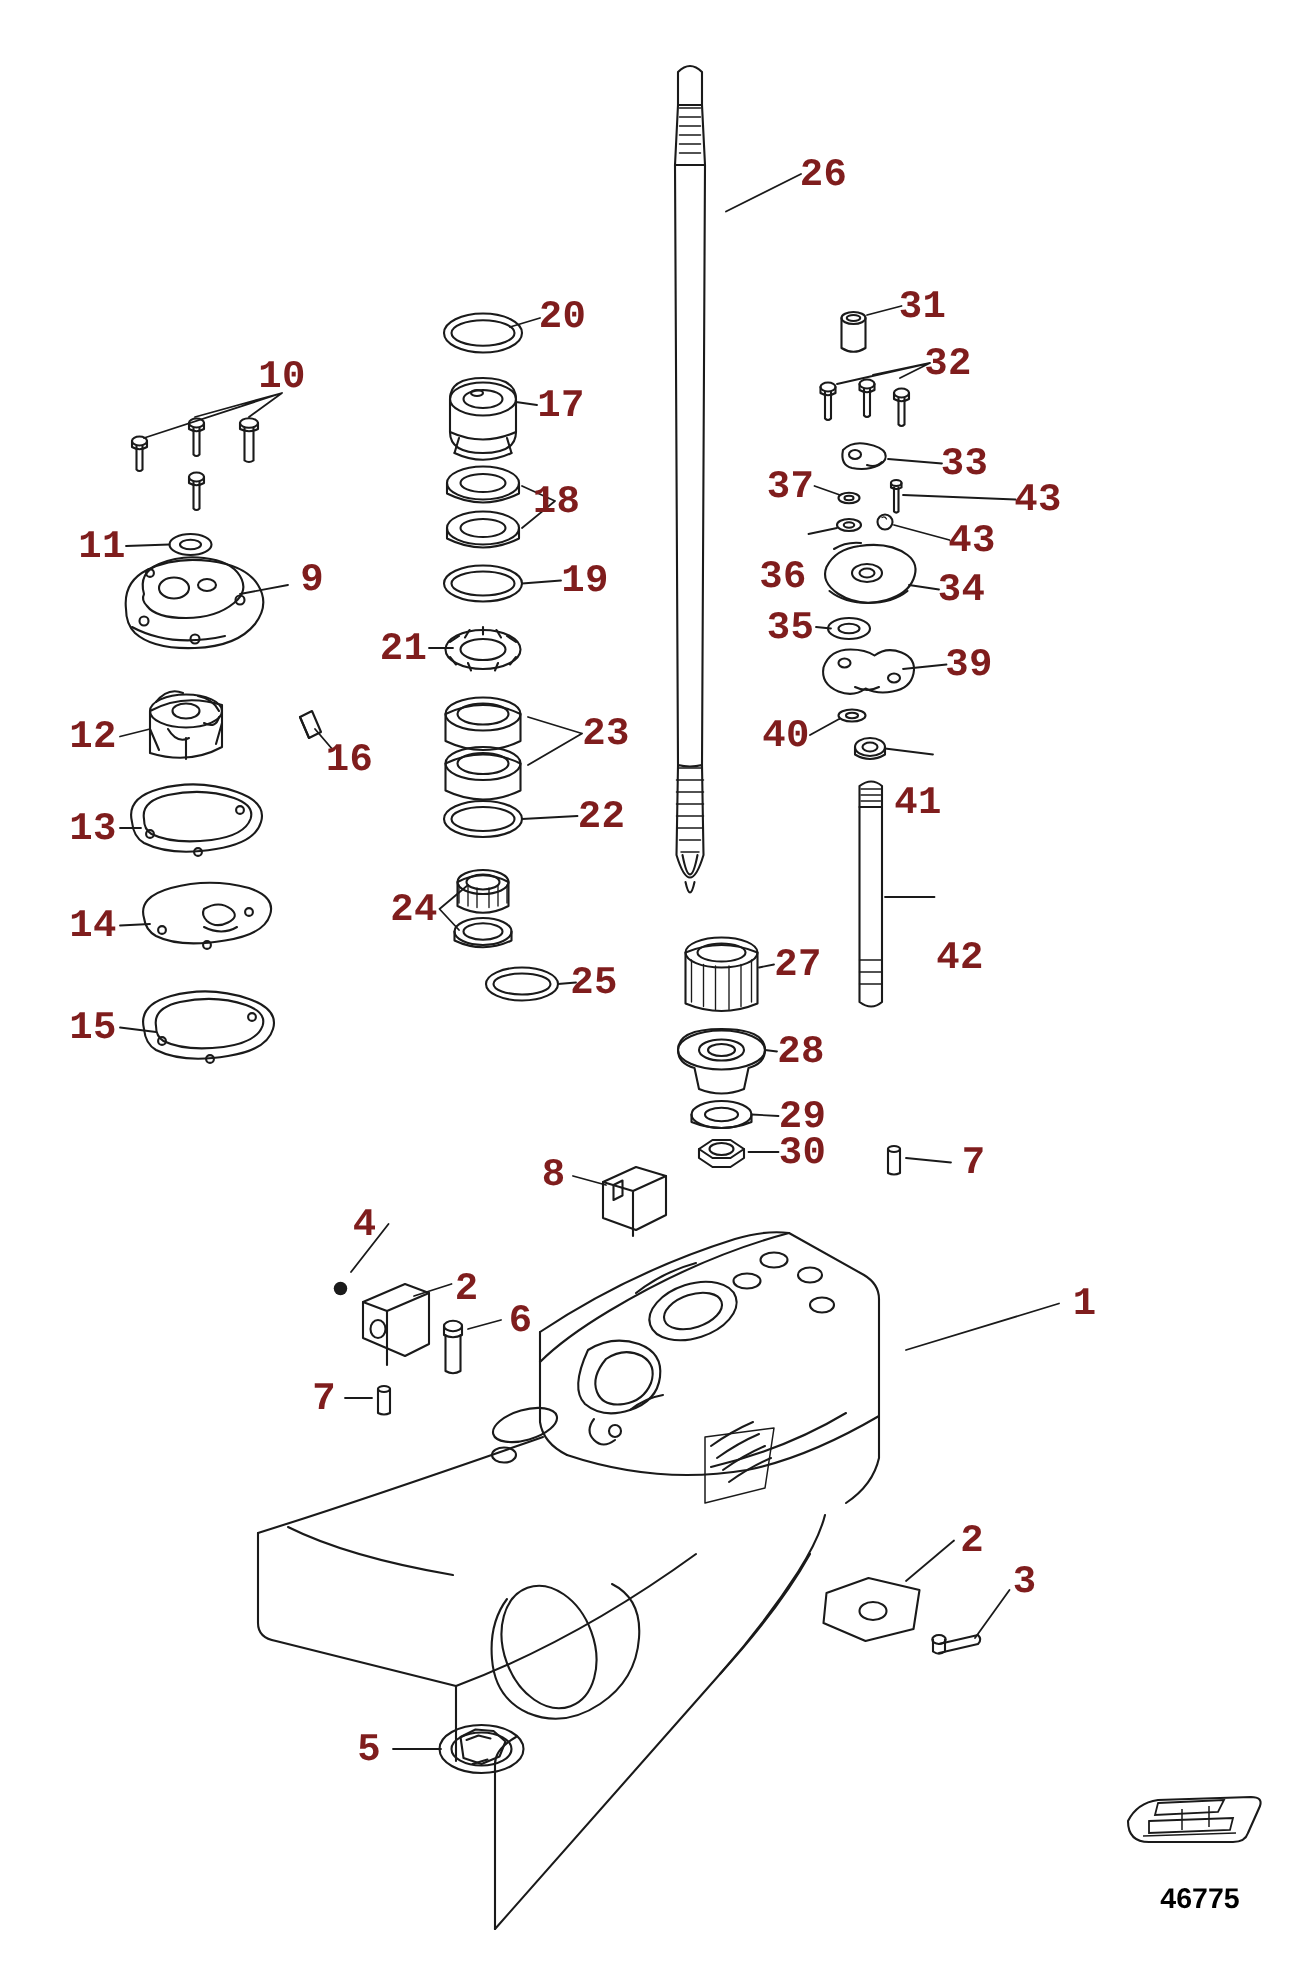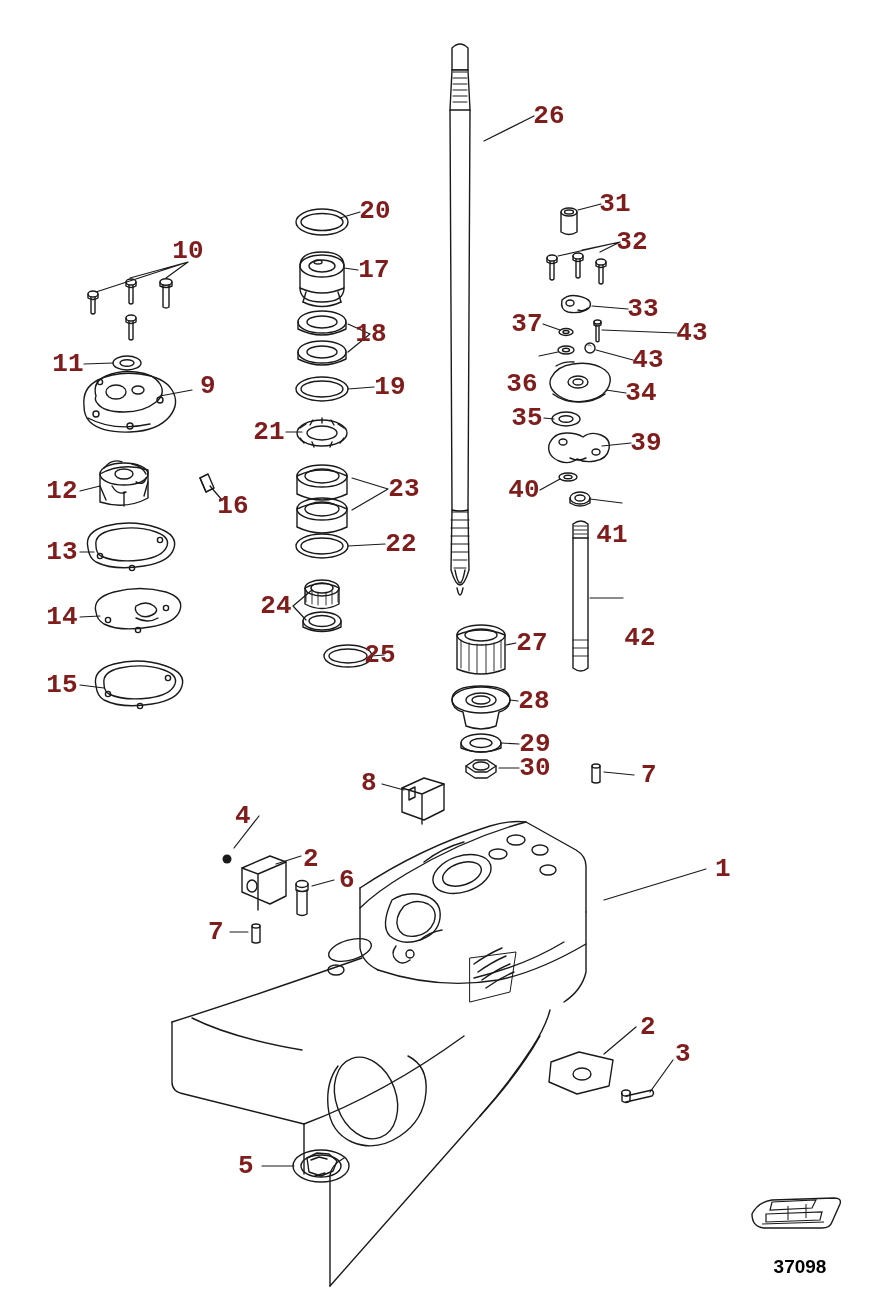--- a/index.html
+++ b/index.html
@@ -480,36 +480,36 @@
     <span class="callout" style="left:62px;  top:685px;">15</span>
     <span class="callout" style="left:233px; top:506px;">16</span>
     <span class="callout" style="left:374px; top:270px;">17</span>
     <span class="callout" style="left:371px; top:334px;">18</span>
     <span class="callout" style="left:390px; top:387px;">19</span>
     <span class="callout" style="left:375px; top:211px;">20</span>
     <span class="callout" style="left:269px; top:432px;">21</span>
     <span class="callout" style="left:401px; top:544px;">22</span>
     <span class="callout" style="left:404px; top:489px;">23</span>
     <span class="callout" style="left:276px; top:606px;">24</span>
-    <span class="callout" style="left:380px; top:655px;">25</span>
+    <span class="callout" style="left:396px; top:655px;">25</span>
     <span class="callout" style="left:549px; top:116px;">26</span>
     <span class="callout" style="left:532px; top:643px;">27</span>
     <span class="callout" style="left:534px; top:701px;">28</span>
     <span class="callout" style="left:535px; top:744px;">29</span>
     <span class="callout" style="left:535px; top:768px;">30</span>
     <span class="callout" style="left:615px; top:204px;">31</span>
     <span class="callout" style="left:632px; top:242px;">32</span>
     <span class="callout" style="left:643px; top:309px;">33</span>
     <span class="callout" style="left:641px; top:393px;">34</span>
     <span class="callout" style="left:527px; top:418px;">35</span>
     <span class="callout" style="left:522px; top:356px;margin-top:28px;">36</span>
     <span class="callout" style="left:527px; top:324px;">37</span>
     <span class="callout" style="left:648px; top:360px;">43</span>
     <span class="callout" style="left:646px; top:443px;">39</span>
     <span class="callout" style="left:524px; top:490px;">40</span>
     <span class="callout" style="left:612px; top:503px;margin-top:32px;">41</span>
     <span class="callout" style="left:640px; top:614px;margin-top:24px;">42</span>
     <span class="callout" style="left:692px; top:333px;">43</span>
   </div>
 
-  <span id="figure-number" style="left:800px; top:1267px;">37098</span>
+  <span id="figure-number" style="left:800px; top:1267px;">46775</span>
 
 </div>
 
 </body></html>

